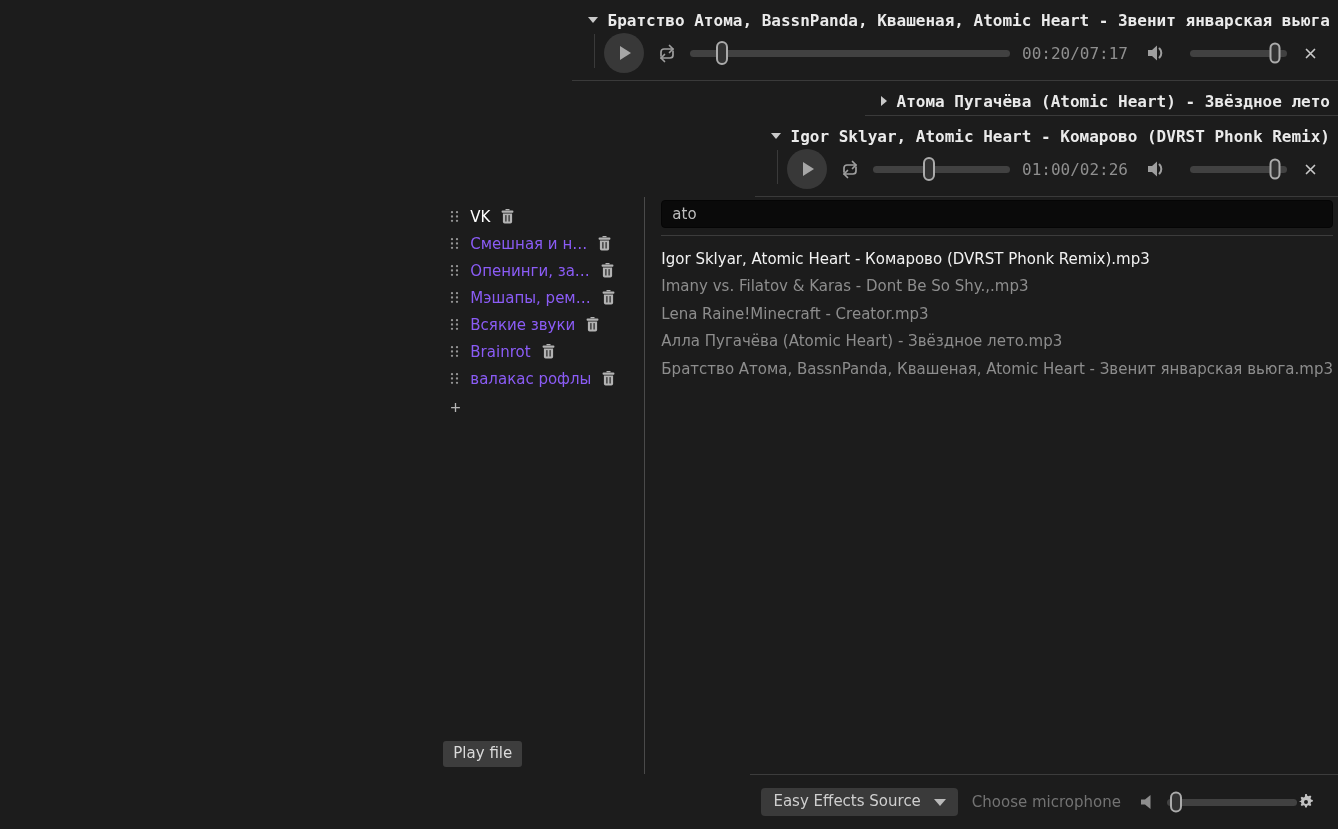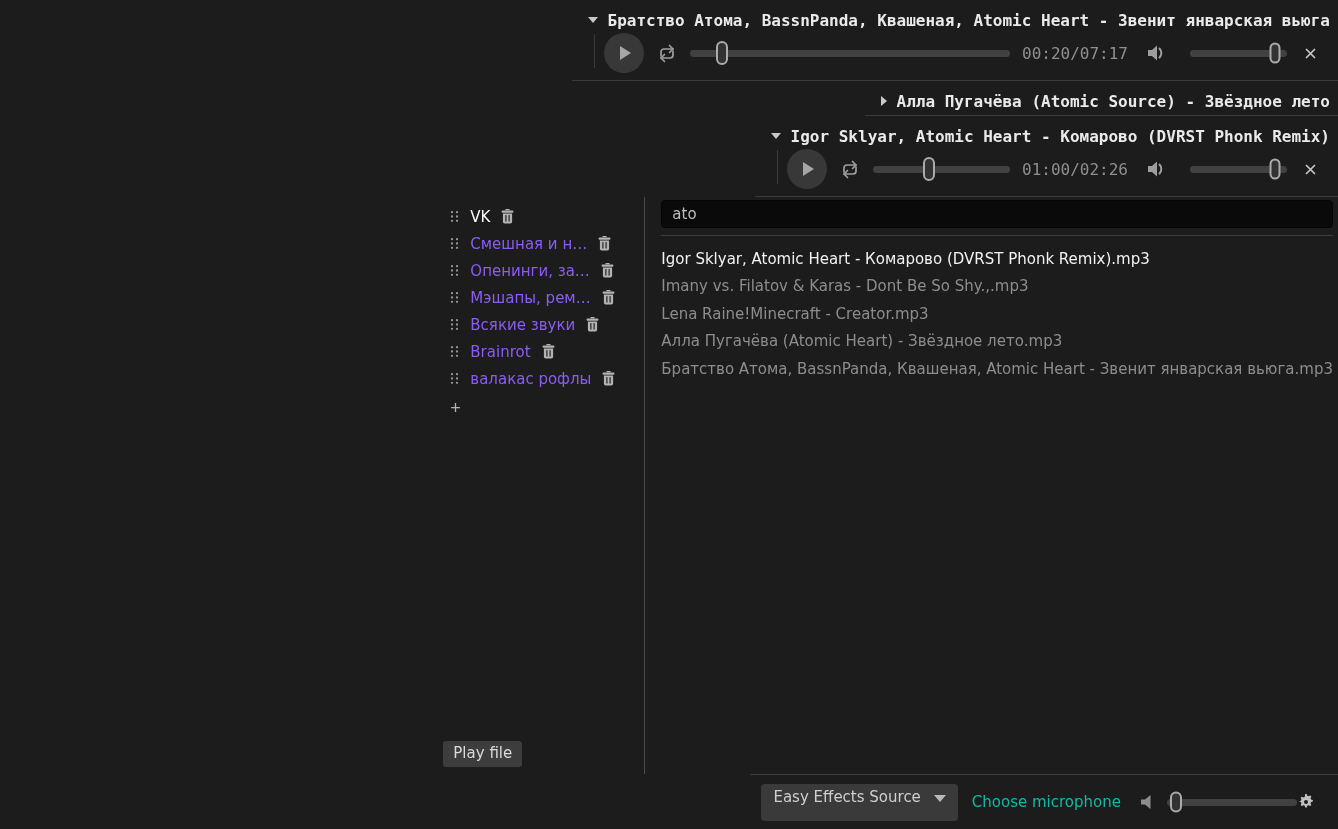--- a/index.html
+++ b/index.html
@@ -46,23 +46,23 @@
   .search-input{height:28px;background:#0a0a0a;border:1px solid #050505;border-radius:4px;color:#bdbdbd;
                 font-size:15px;padding:0 10px;outline:none;font-family:inherit;width:100%;flex:none;}
   .content-sep{height:1px;background:#3c3c3c;margin-top:7px;flex:none;}
   .file-list{padding-top:9px;overflow:hidden;}
   .file-row{height:27.5px;display:flex;align-items:center;font-size:15px;color:#8d8d8d;white-space:nowrap;cursor:pointer;}
   .file-row.selected{color:#f2f2f2;}
 
   
   .bottombar{flex:none;height:55px;border-top:1px solid #3c3c3c;display:flex;align-items:center;padding:0 23px 0 11px;}
   .source-select{display:flex;align-items:center;gap:13px;background:#3a3a3a;border:none;border-radius:4px;
-                 padding:4px 12px 15px;font-size:15px;color:#cfcfcf;font-family:inherit;cursor:pointer;}
+                 padding:4px 12px 6px;font-size:15px;color:#cfcfcf;font-family:inherit;cursor:pointer;}
   .select-caret{width:0;height:0;border-left:6px solid transparent;border-right:6px solid transparent;border-top:7px solid #bababa;margin-top:3px;}
-  .mic-label{margin-left:14px;font-size:15px;color:#14b8a6;white-space:nowrap;}
+  .mic-label{margin-left:14px;font-size:15px;color:#737373;white-space:nowrap;}
   .muted-icon{margin-left:18px;display:flex;}
   .mic-slider{width:130px;margin-left:14px;cursor:pointer;}
   .mic-slider .handle{width:12px;height:21px;}
   .bar-spacer{flex:1;}
   .gear-btn{display:flex;background:none;border:none;padding:0;cursor:pointer;}
 </style>
 </head>
 <body>
 
 <div class="app">
@@ -103,21 +103,21 @@
         <svg width="13" height="13" viewBox="0 0 13 13">
           <path d="M2.5 2.5 10.5 10.5M10.5 2.5 2.5 10.5" stroke="#c8c8c8" stroke-width="1.7" stroke-linecap="round"></path>
         </svg>
       </button>
     </div>
   </div>
 
   <div class="track">
     <div class="track-header">
       <span class="caret right"></span>
-      <span class="track-title">Алла Пугачёва (Atomic Source) - Звёздное лето</span>
+      <span class="track-title">Атома Пугачёва (Atomic Heart) - Звёздное лето</span>
     </div>
   </div>
 
   <div class="track">
     <div class="track-header">
       <span class="caret down"></span>
       <span class="track-title">Igor Sklyar, Atomic Heart - Комарово (DVRST Phonk Remix)</span>
     </div>
     <div class="track-controls">
       <button class="play-btn">

